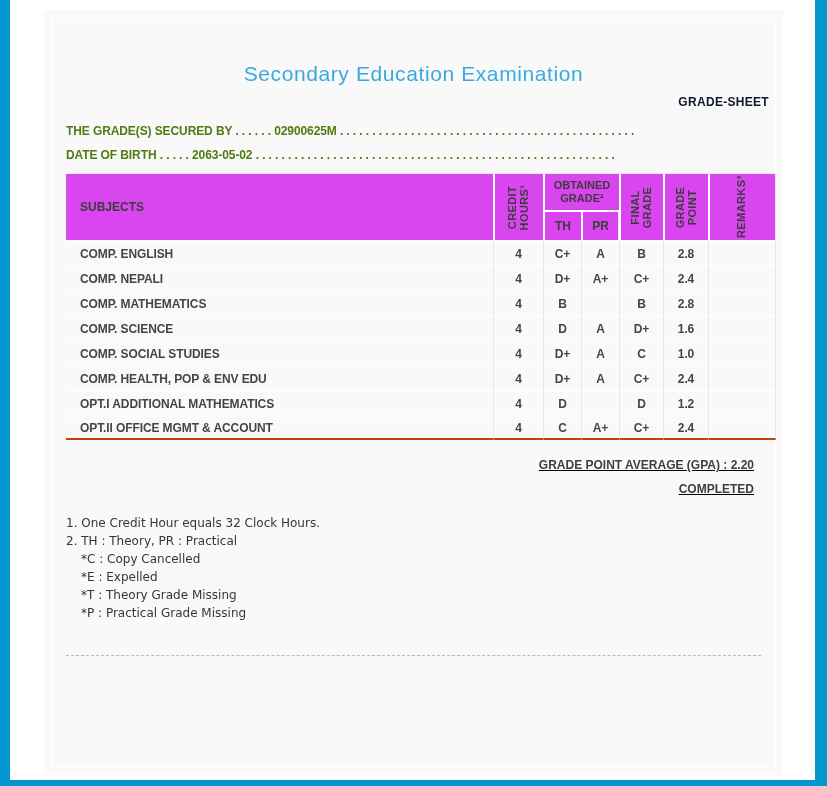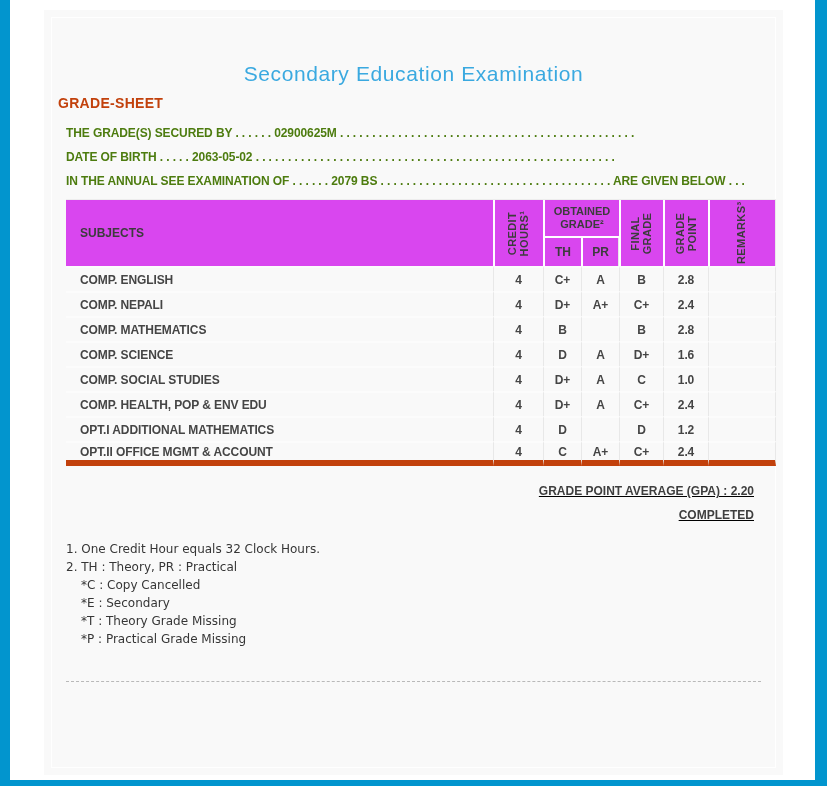--- a/index.html
+++ b/index.html
@@ -13,22 +13,22 @@
   .edge-right { right:0; top:0; width:12px; height:786px; }
   .edge-bottom{ left:0; bottom:0; width:827px; height:6px; }
 
   
   .sheet { position:absolute; left:44px; top:10px; width:739px; height:765px;
            background:#f9f9f9; padding:7px; }
   .sheet-inner { width:100%; height:100%; border:1px solid #ffffff; padding:0 6px; }
 
   .title { margin-top:44px; text-align:center; font-size:21px; font-weight:400;
            letter-spacing:0.6px; color:#3aa9e0; }
-  .subtitle { margin-top:9px; text-align:left; font-size:14px; font-weight:700;
-              color:#c2410c; letter-spacing:0.3px; }
+  .subtitle { margin-top:9px; text-align:right; font-size:12px; font-weight:700;
+              color:#0f172a; letter-spacing:0.3px; }
 
   .intro { margin-top:10px; }
   .intro p { line-height:24px; font-size:12px; font-weight:700; color:#4d7c0f;
              white-space:nowrap; overflow:hidden; padding-left:8px; letter-spacing:-0.1px; }
 
   table.grades { margin-top:6px; margin-left:8px; width:710px;
                  border-collapse:separate; border-spacing:0; table-layout:fixed;
                  border-top:1px solid #ededed; }
   col.c-subj { width:427px; } col.c-cred { width:50px; }
   col.c-th { width:38px; } col.c-pr { width:38px; }
@@ -46,21 +46,21 @@
   th.obtained { height:38px; vertical-align:middle; text-align:center; line-height:13px;
                 border-bottom:2px solid #ffffff; }
   th.obtained span { display:block; }
   th.sub { height:28px; text-align:center; vertical-align:middle; font-size:12px; }
 
   tbody td { height:25px; text-align:center; vertical-align:middle; font-size:12px;
              font-weight:700; color:#454545; border-top:2px solid #fcfcfc;
              border-left:1px solid #e8e8e8; letter-spacing:-0.1px; }
   tbody td:first-child { border-left:none; text-align:left; padding-left:14px; }
   tbody td:last-child { border-right:1px solid #e8e8e8; }
-  tbody tr:last-child td { border-bottom:6px solid #c2410c;margin-top:12px; }
+  tbody tr:last-child td { border-bottom:2px solid #c2410c;margin-top:12px; }
 
   .summary { margin-top:13px; text-align:right; padding-right:15px;text-decoration:underline; }
   .summary div { line-height:24px; font-size:12px; font-weight:700; color:#3e3e3e; }
 
   .footnotes { margin-top:13px; padding-left:8px; font-family:"DejaVu Sans", sans-serif;
                font-size:12px; color:#363636; }
   .footnotes .fn { line-height:18px; }
   .footnotes .fn-sub { line-height:18px; padding-left:15px; }
 
   .divider { margin-top:33px; margin-left:8px; margin-right:8px;
@@ -80,21 +80,20 @@
 
   <div class="sheet" style="background: rgb(249, 249, 249);">
     <div class="sheet-inner">
 
       <div class="title" style="color: rgb(58, 169, 224);">Secondary Education Examination</div>
       <div class="subtitle">GRADE-SHEET</div>
 
       <div class="intro">
         <p>THE GRADE(S) SECURED BY . . . . . . 02900625M . . . . . . . . . . . . . . . . . . . . . . . . . . . . . . . . . . . . . . . . . . . . . .</p>
         <p>DATE OF BIRTH . . . . . 2063-05-02 . . . . . . . . . . . . . . . . . . . . . . . . . . . . . . . . . . . . . . . . . . . . . . . . . . . . . . . .</p>
-        <p>IN THE ANNUAL SEE EXAMINATION OF . . . . . . 2079 BS . . . . . . . . . . . . . . . . . . . . . . . . . . . . . . . . . . . . ARE GIVEN BELOW . . .</p>
       </div>
 
       <table class="grades">
         <colgroup>
           <col class="c-subj">
             <col class="c-cred">
             <col class="c-th">
             <col class="c-pr">
           <col class="c-fin">
             <col class="c-gp">
@@ -223,21 +222,21 @@
       <div class="summary">
         <div>GRADE POINT AVERAGE (GPA) : 2.20</div>
         <div>COMPLETED</div>
       </div>
 
       <div class="footnotes">
         <div class="fn">1. One Credit Hour equals 32 Clock Hours.</div>
         <div class="fn">2. TH : Theory, PR : Practical</div>
         <div>
             <div class="fn-sub">*C : Copy Cancelled</div>
-            <div class="fn-sub">*E : Secondary</div>
+            <div class="fn-sub">*E : Expelled</div>
             <div class="fn-sub">*T : Theory Grade Missing</div>
             <div class="fn-sub">*P : Practical Grade Missing</div>
           </div>
       </div>
 
       <div class="divider"></div>
 
 
     </div>
   </div>

